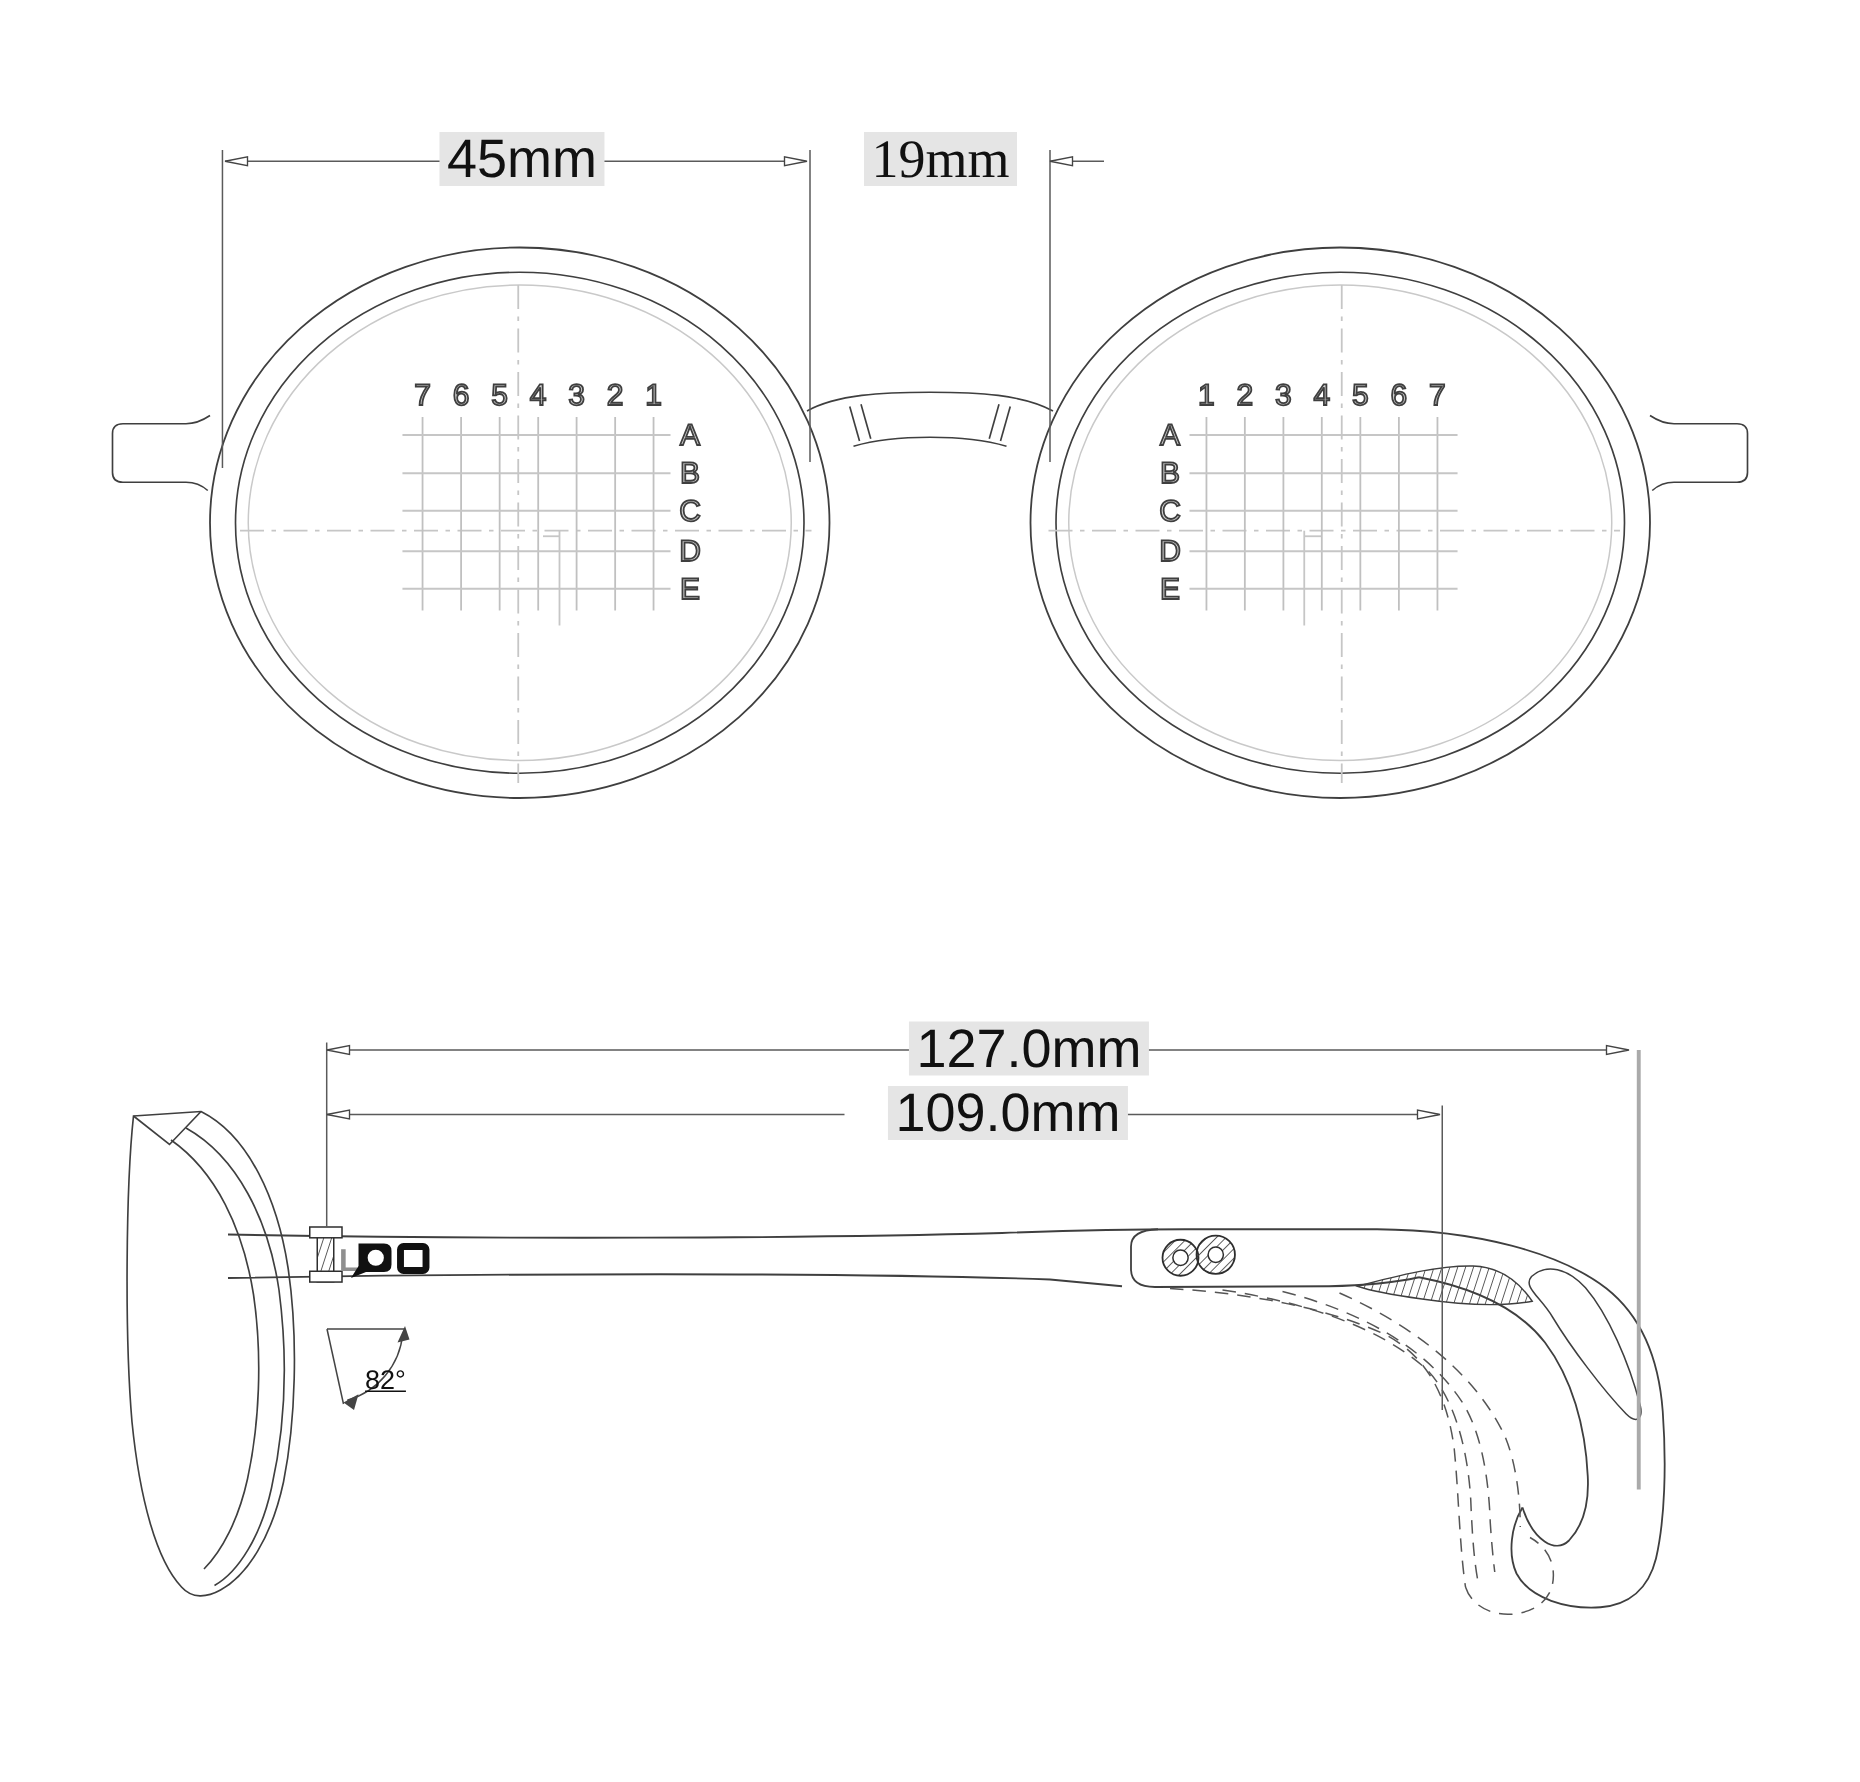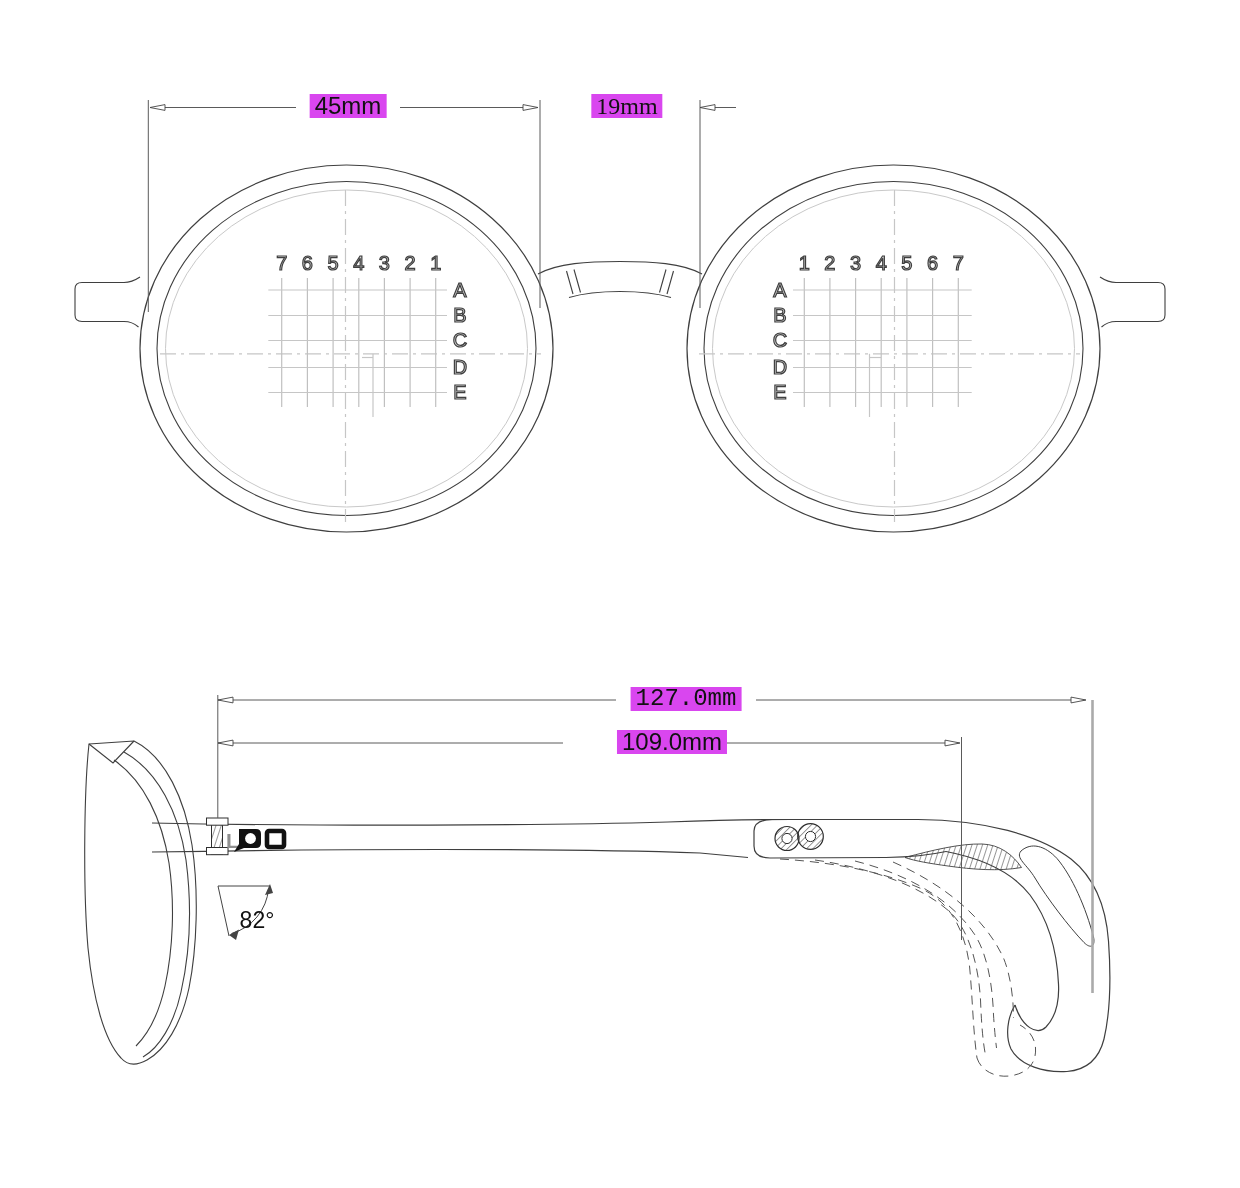--- a/index.html
+++ b/index.html
@@ -1,21 +1,21 @@
 <!DOCTYPE html>
 <html><head>
 <meta charset="utf-8">
 <style>
   html,body{margin:0;padding:0;background:#fff;}
   .stage{position:relative;width:1240px;height:1188px;background:#fff;overflow:hidden;
          font-family:"Liberation Sans",sans-serif;}
   .stage svg{position:absolute;left:0;top:0;}
-  .dim-label{position:absolute;transform:translate(-50%,-50%);font-size:24px;color:#111;
-             background:#d946ef;padding:0 5px;white-space:nowrap;line-height:1;}
-  .dim-label.small{font-size:23px;padding:0 2px;}
+  .dim-label{position:absolute;transform:translate(-50%,-50%);font-size:36px;color:#111;
+             background:#e5e5e5;padding:0 5px;white-space:nowrap;line-height:1;}
+  .dim-label.small{font-size:18px;padding:0 2px;text-decoration:underline;}
   .logo-badge{position:absolute;left:226px;top:827px;height:26px;display:flex;align-items:center;}
   .logo-li{font-size:21px;font-weight:bold;letter-spacing:3px;color:#8f8f8f;line-height:1;}
   .logo-glyphs{margin-left:4px;display:block;}
 </style>
 </head>
 <body>
 
 <div class="stage">
 
 <svg width="1240" height="1188" viewBox="0 0 1240 1188">
@@ -196,21 +196,21 @@
       <path d="M218,886 L229,936"></path>
       <path d="M268.5,889 A51,51 0 0 1 231.5,933.5"></path>
       <polygon points="270,884 265,895 273,893" fill="#444" stroke="none"></polygon>
       <polygon points="229,935 239,929.5 236,940" fill="#444" stroke="none"></polygon>
     </g>
   </g>
 </svg>
 
 <div class="dim-label" style="left:348px;top:106px;">45mm</div>
 <div class="dim-label" style="left:627px;top:106px;font-family:Liberation Serif, serif;">19mm</div>
-<div class="dim-label" style="left:686px;top:699px;font-family:Liberation Mono, monospace;">127.0mm</div>
+<div class="dim-label" style="left:686px;top:699px;">127.0mm</div>
 <div class="dim-label" style="left:672px;top:742px;">109.0mm</div>
 <div class="dim-label small" style="left:257px;top:920px;background:transparent;">82°</div>
 
 <div class="logo-badge">
   <span class="logo-li">LI</span>
   <svg class="logo-glyphs" width="58" height="26" viewBox="0 0 58 26">
     <g>
       <path d="M9,2 L26,2 Q31,2 31,7 L31,16 Q31,21 26,21 L14,21 L4,25 L9,17 Z" fill="#111"></path>
       <circle cx="20.5" cy="11.5" r="5.4" fill="#fff"></circle>
     </g>

